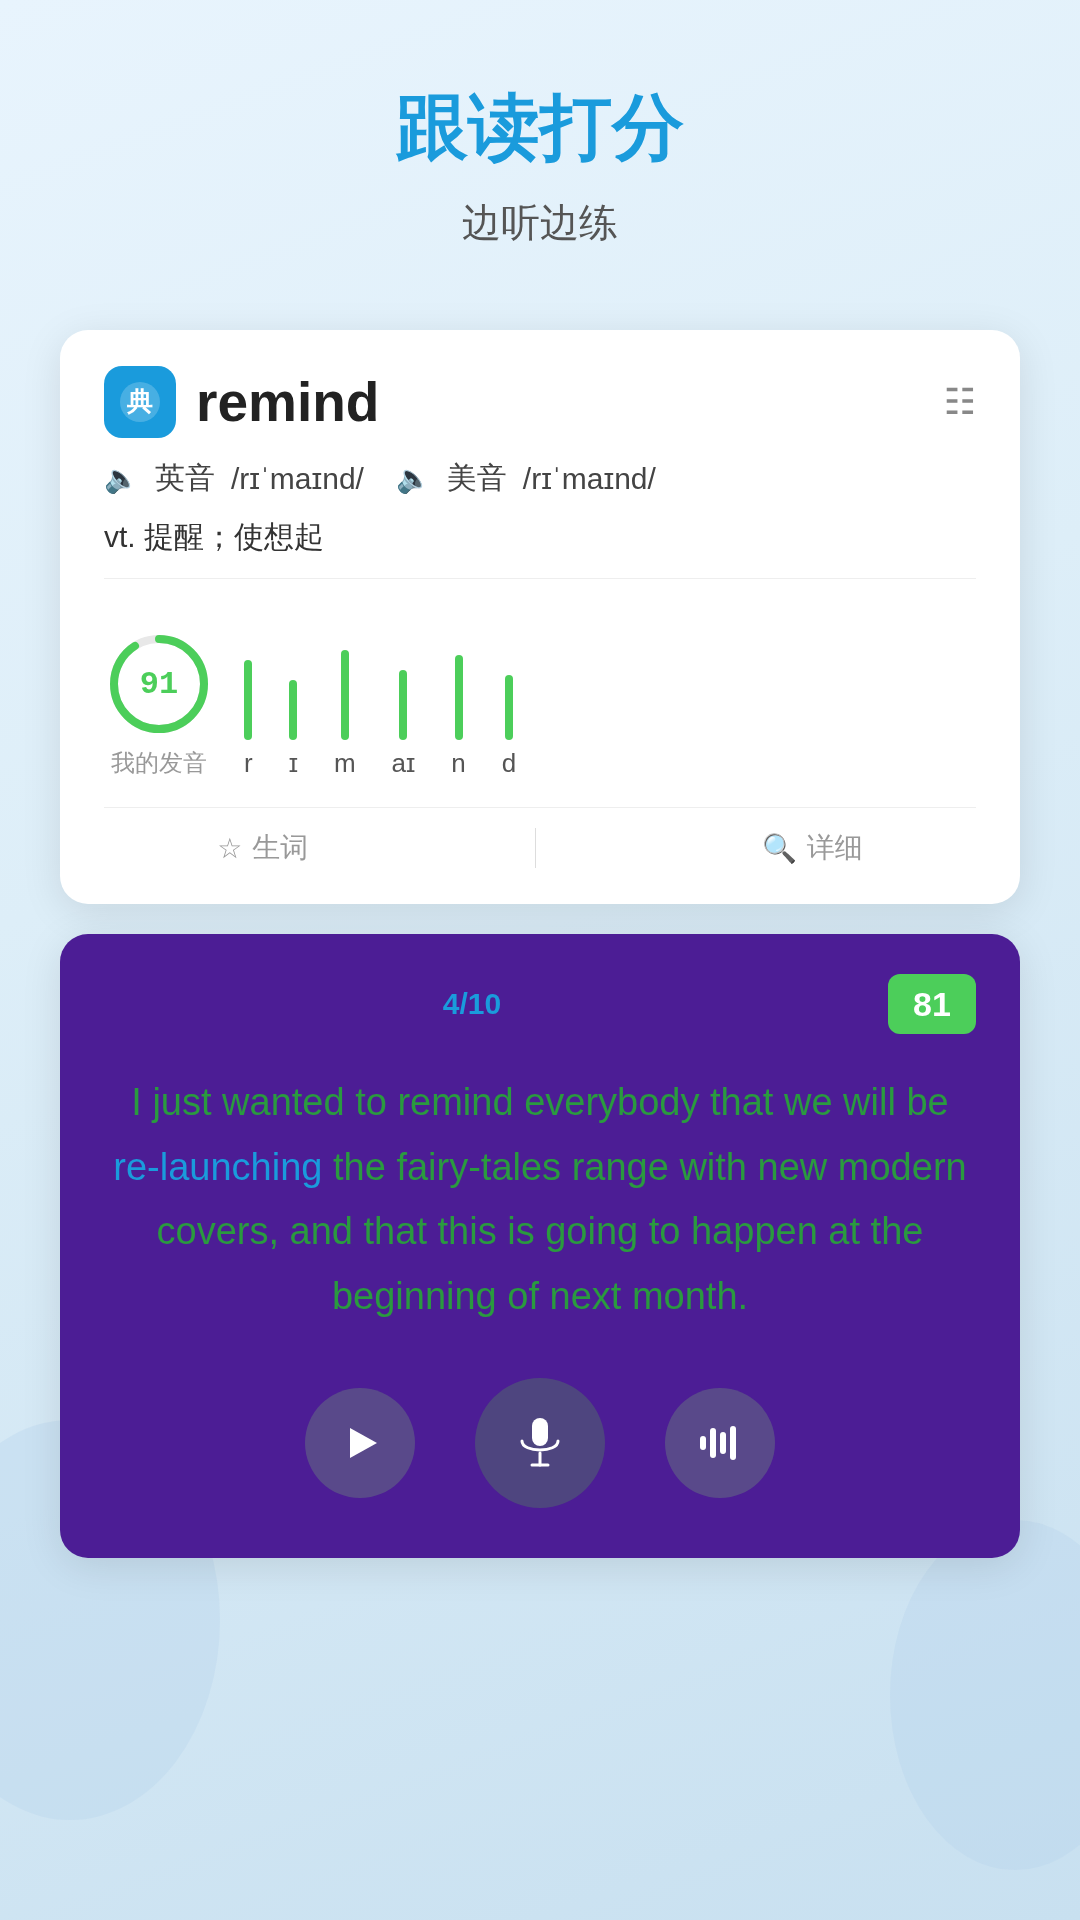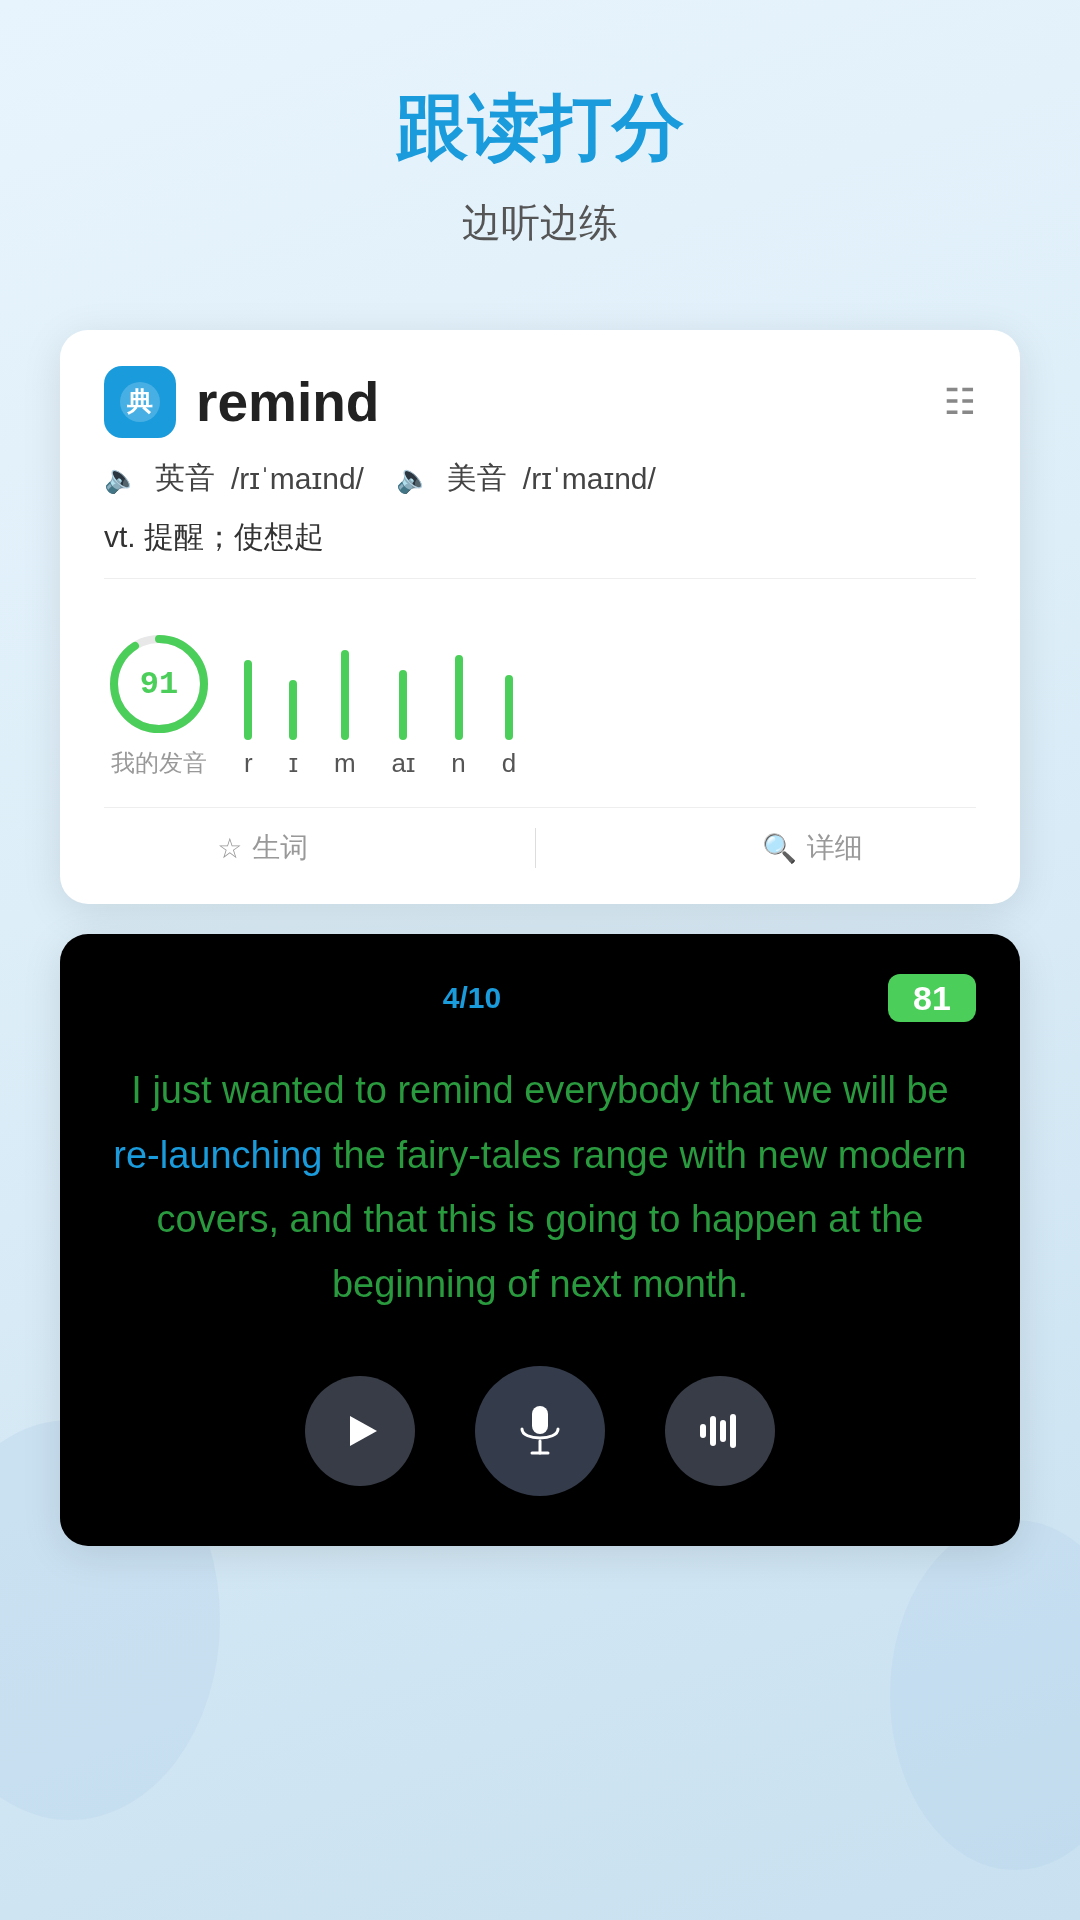--- a/index.html
+++ b/index.html
@@ -234,21 +234,21 @@
     }
 
     .divider-v {
       width: 1px;
       height: 40px;
       background: #ddd;
     }
 
     
     .reading-card {
-      background: #000000;
+      background: #4c1d95;
       border-radius: 28px;
       padding: 40px 44px 50px;
       width: 100%;
       box-shadow: 0 8px 40px rgba(0,0,0,0.10);
       z-index: 1;
     }
 
     .progress-header {
       display: flex;
       align-items: center;
@@ -267,21 +267,21 @@
       color: #1a9bdc;
       font-weight: 700;
     }
 
     .score-badge {
       background: #4cce5a;
       color: #fff;
       font-size: 34px;
       font-weight: 700;
       width: 88px;
-      height: 48px;
+      height: 60px;
       border-radius: 12px;
       display: flex;
       align-items: center;
       justify-content: center;
       margin-left: 48px;
     }
 
     .reading-text {
       font-size: 38px;
       line-height: 1.7;

